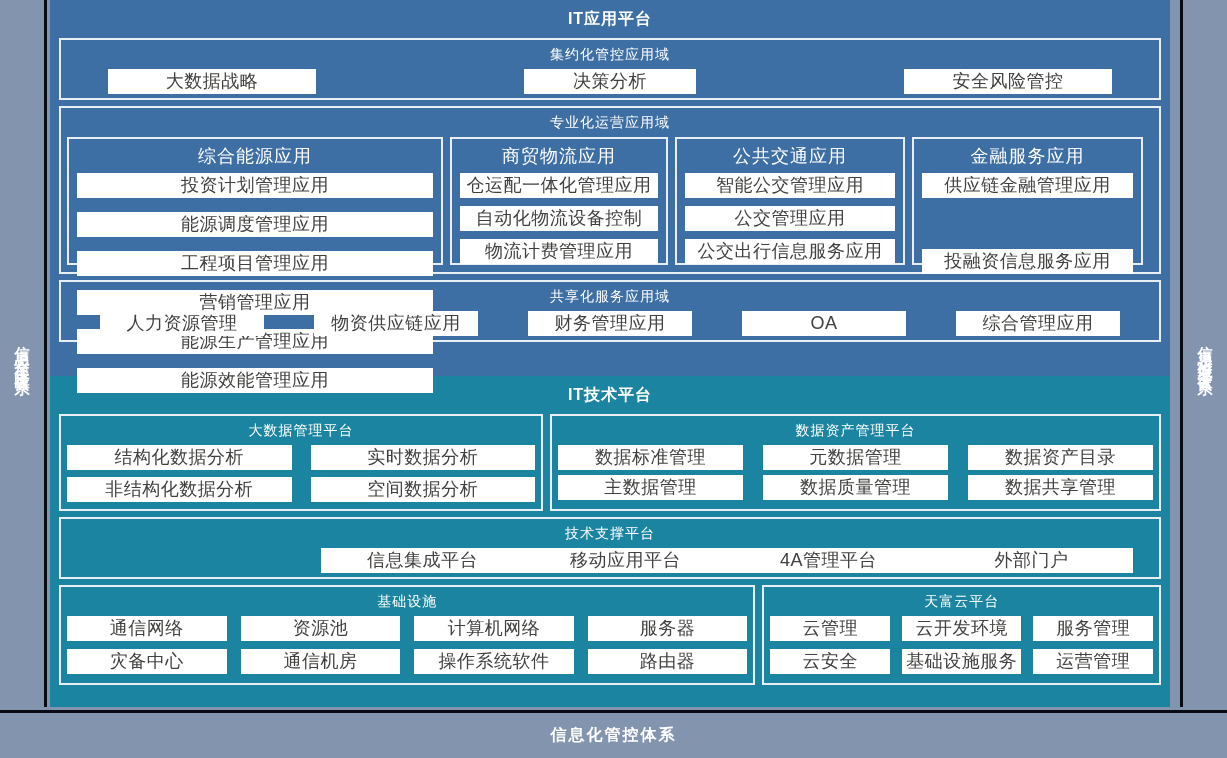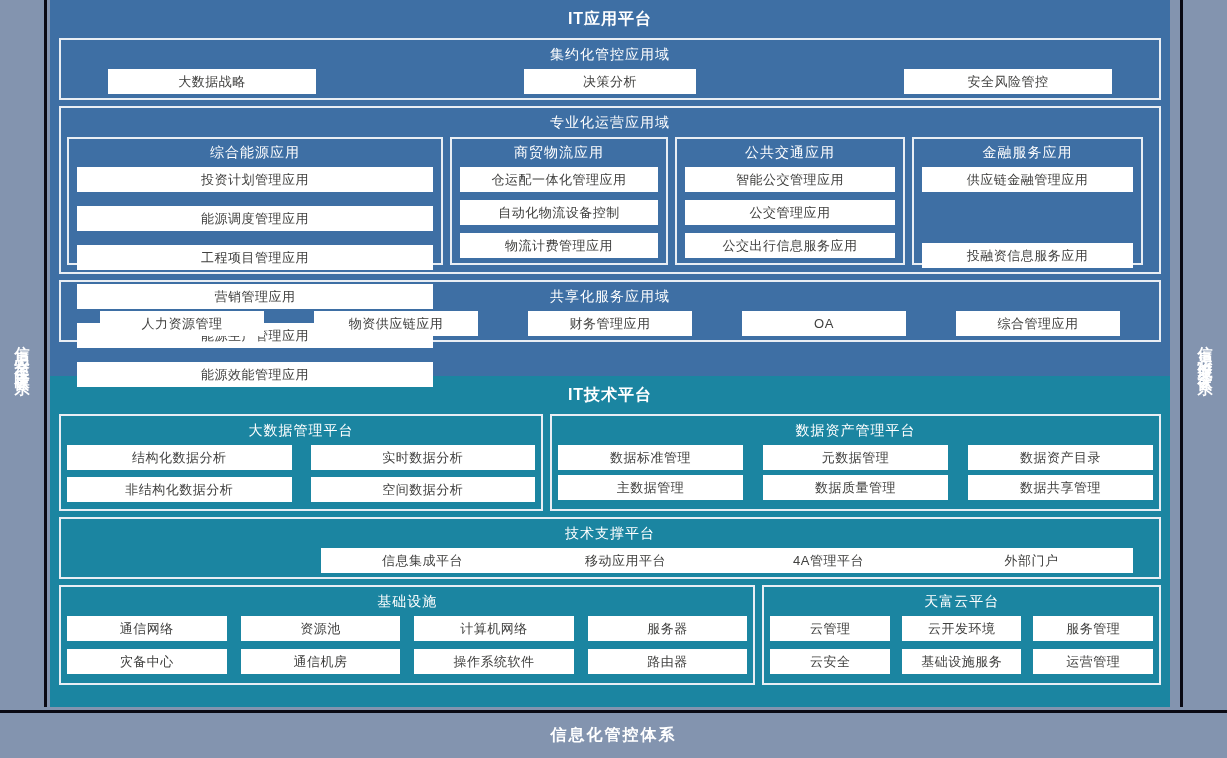--- a/index.html
+++ b/index.html
@@ -109,31 +109,31 @@
     padding: 2px 0 5px 0;
   }
   .subgroup {
     box-sizing: border-box;
     border: 2px solid #e9eef4;
     padding: 3px 8px 8px 8px;
   }
   .subgroup-title {
     color: #ffffff;
     text-align: center;
-    font-size: 14px;
+    font-size: 18px;
     letter-spacing: 1px;
     padding: 2px 0 5px 0;
   }
 
   
   .chip {
     box-sizing: border-box;
     background: #ffffff;
     color: #40403f;
-    font-size: 13px;
+    font-size: 18px;
     text-align: center;
     height: 25px;
     line-height: 25px;
     white-space: nowrap;
     overflow: hidden;
     letter-spacing: 0.5px;
   }
 
   
   #jyh-group { height: 62px; margin-bottom: 6px; }

